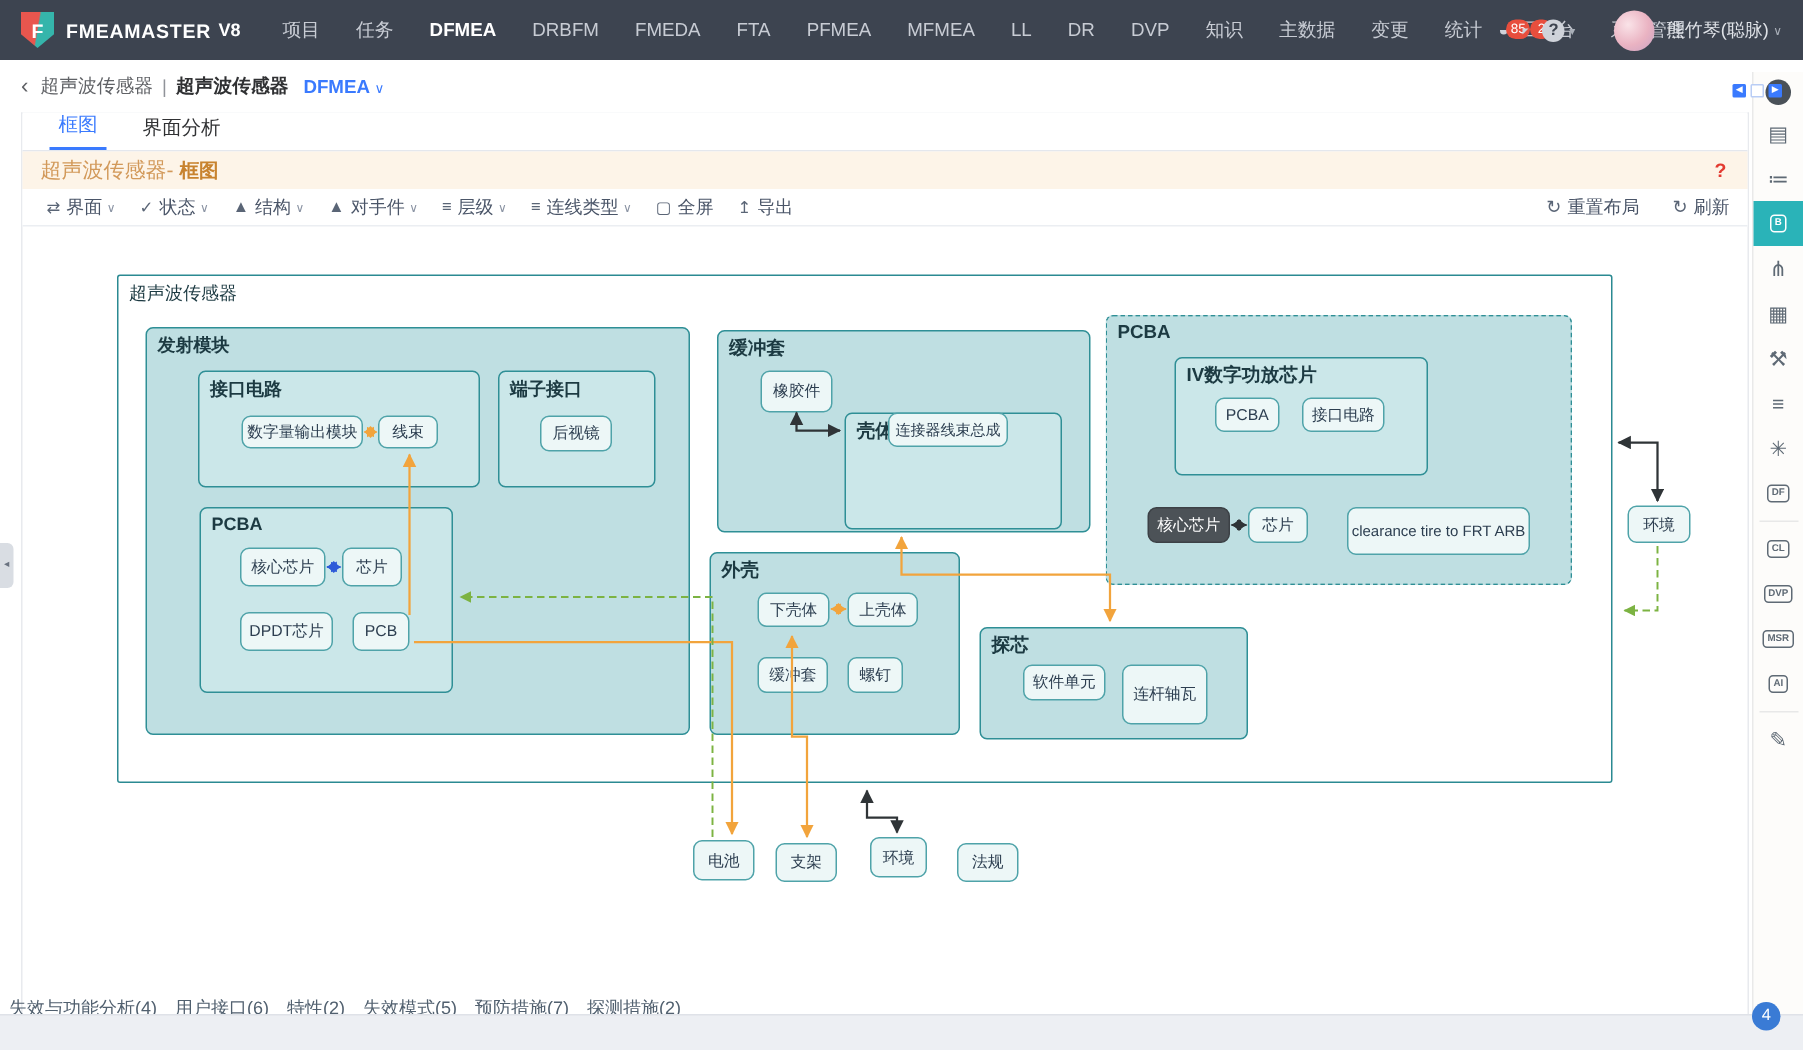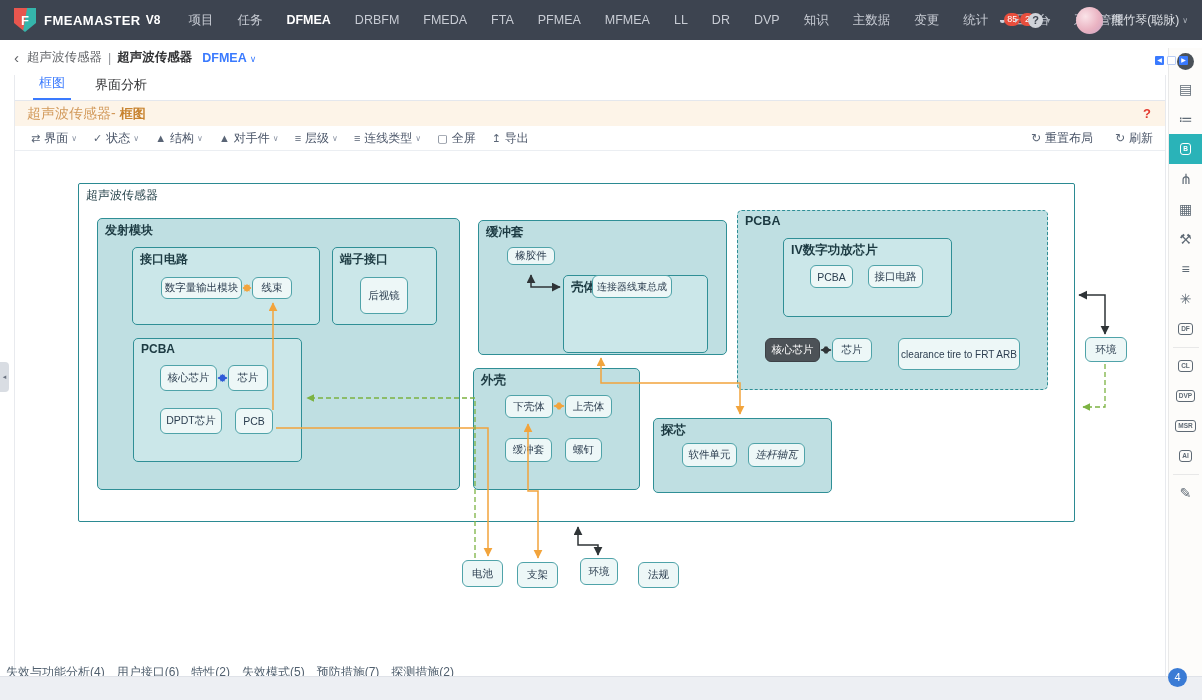--- a/index.html
+++ b/index.html
@@ -272,51 +272,51 @@
   <span class="clabel">发射模块</span>
 </div>
 <div class="node c2" style="left:132px;top:247px;width:188px;height:78px;">
   <span class="clabel">接口电路</span>
 </div>
 <div class="leaf" style="position:absolute;left:161px;top:277px;width:81px;height:22px;">数字量输出模块</div>
 <div class="leaf" style="position:absolute;left:252px;top:277px;width:40px;height:22px;">线束</div>
 <div class="node c2" style="left:332px;top:247px;width:105px;height:78px;">
   <span class="clabel">端子接口</span>
 </div>
-<div class="leaf" style="position:absolute;left:360px;top:277px;width:48px;height:37px;">后视镜</div>
+<div class="leaf" style="position:absolute;left:360px;top:277px;width:48px;height:24px;">后视镜</div>
 <div class="node c2" style="left:133px;top:338px;width:169px;height:124px;">
   <span class="clabel">PCBA</span>
 </div>
 <div class="leaf" style="position:absolute;left:160px;top:365px;width:57px;height:26px;">核心芯片</div>
 <div class="leaf" style="position:absolute;left:228px;top:365px;width:40px;height:26px;">芯片</div>
 <div class="leaf" style="position:absolute;left:160px;top:408px;width:62px;height:26px;">DPDT芯片</div>
 <div class="leaf" style="position:absolute;left:235px;top:408px;width:38px;height:26px;">PCB</div>
 
 <div class="node c1" style="left:478px;top:220px;width:249px;height:135px;">
   <span class="clabel big">缓冲套</span>
 </div>
-<div class="leaf" style="position:absolute;left:507px;top:247px;width:48px;height:18px;">橡胶件</div>
+<div class="leaf" style="position:absolute;left:507px;top:247px;width:48px;height:28px;">橡胶件</div>
 <div class="node c2" style="left:563px;top:247px;width:145px;height:78px;margin-top:28px;">
   <span class="clabel big">壳体支架</span>
 </div>
 <div class="leaf" style="position:absolute;left:592px;top:275px;width:80px;height:23px;font-size:10px;">连接器线束总成</div>
 
 <div class="node c1" style="left:473px;top:368px;width:167px;height:122px;">
   <span class="clabel big">外壳</span>
 </div>
 <div class="leaf" style="position:absolute;left:505px;top:395px;width:48px;height:23px;">下壳体</div>
 <div class="leaf" style="position:absolute;left:565px;top:395px;width:47px;height:23px;">上壳体</div>
 <div class="leaf" style="position:absolute;left:505px;top:438px;width:47px;height:24px;">缓冲套</div>
 <div class="leaf" style="position:absolute;left:565px;top:438px;width:37px;height:24px;">螺钉</div>
 
 <div class="node c1" style="left:653px;top:418px;width:179px;height:75px;">
   <span class="clabel big">探芯</span>
 </div>
 <div class="leaf" style="position:absolute;left:682px;top:443px;width:55px;height:24px;">软件单元</div>
-<div class="leaf" style="position:absolute;left:748px;top:443px;width:57px;height:24px;font-style:italic;">连杆轴瓦</div>
+<div class="leaf" style="position:absolute;left:748px;top:443px;width:57px;height:40px;">连杆轴瓦</div>
 
 <div class="node c1 dashedb" style="left:737px;top:210px;width:311px;height:180px;">
   <span class="clabel big">PCBA</span>
 </div>
 <div class="node c2" style="left:783px;top:238px;width:169px;height:79px;">
   <span class="clabel big">IV数字功放芯片</span>
 </div>
 <div class="leaf" style="position:absolute;left:810px;top:265px;width:43px;height:23px;">PCBA</div>
 <div class="leaf" style="position:absolute;left:868px;top:265px;width:55px;height:23px;">接口电路</div>
 <div class="leaf dark" style="position:absolute;left:765px;top:338px;width:55px;height:24px;">核心芯片</div>

